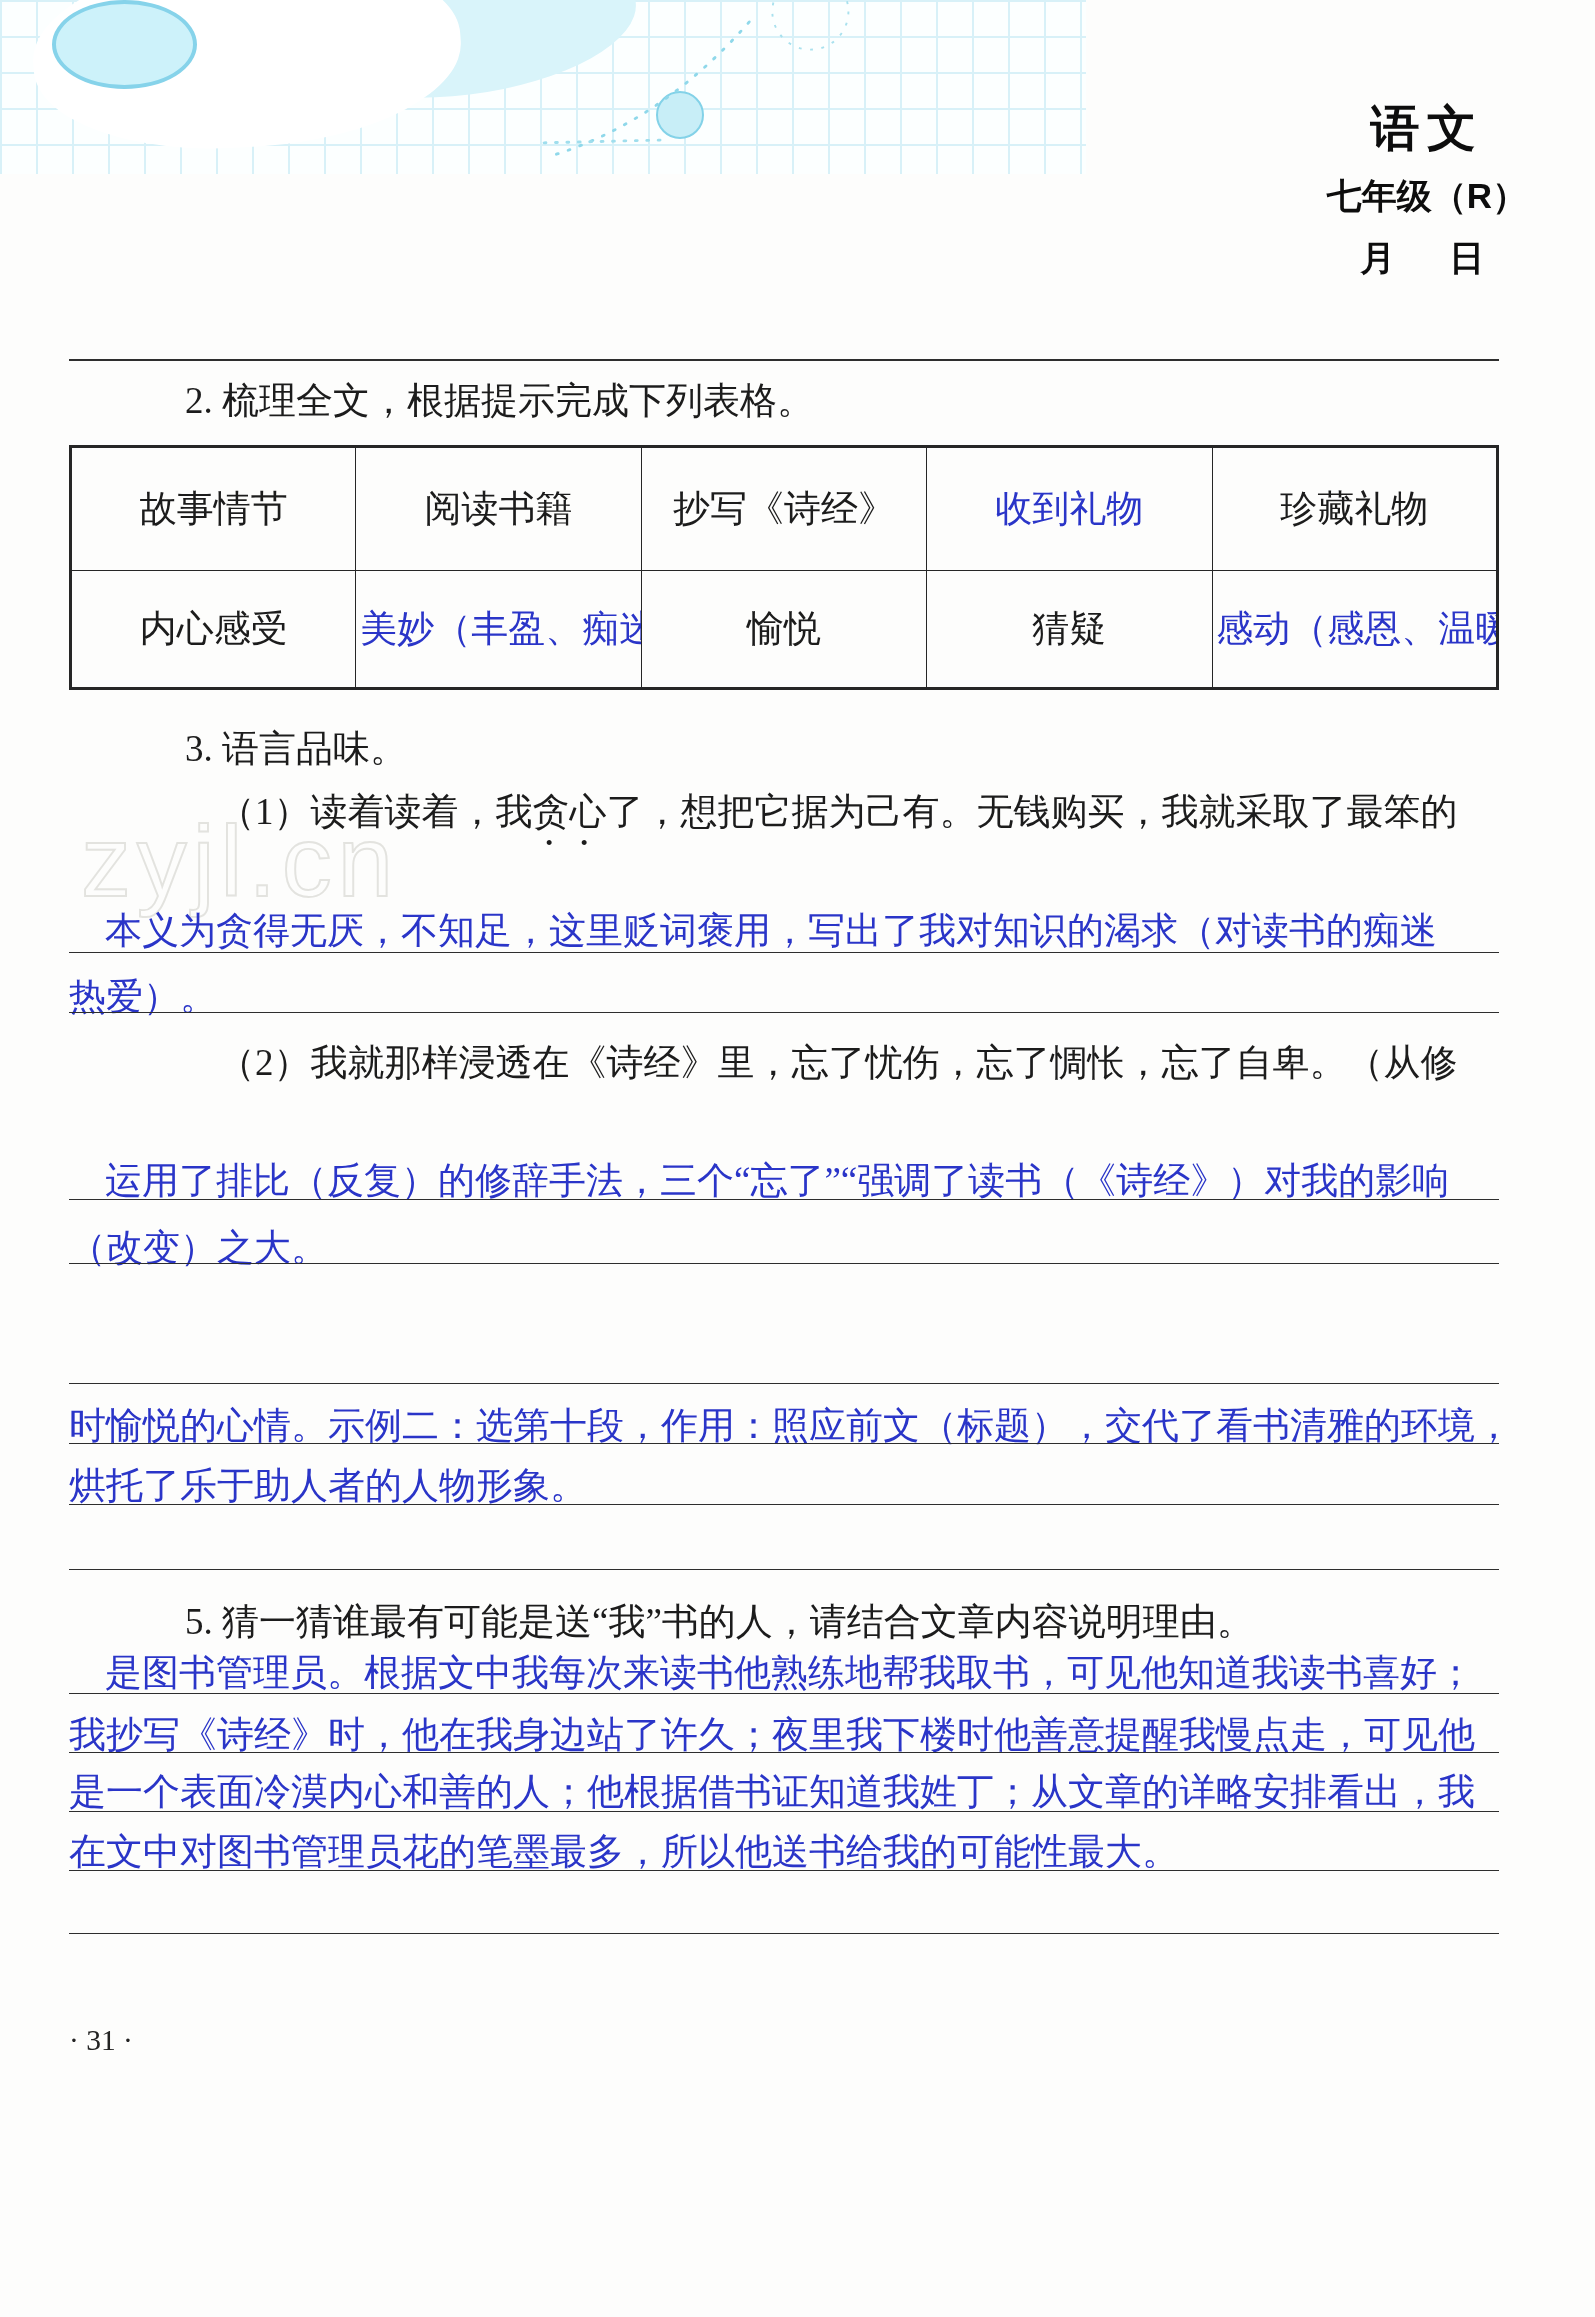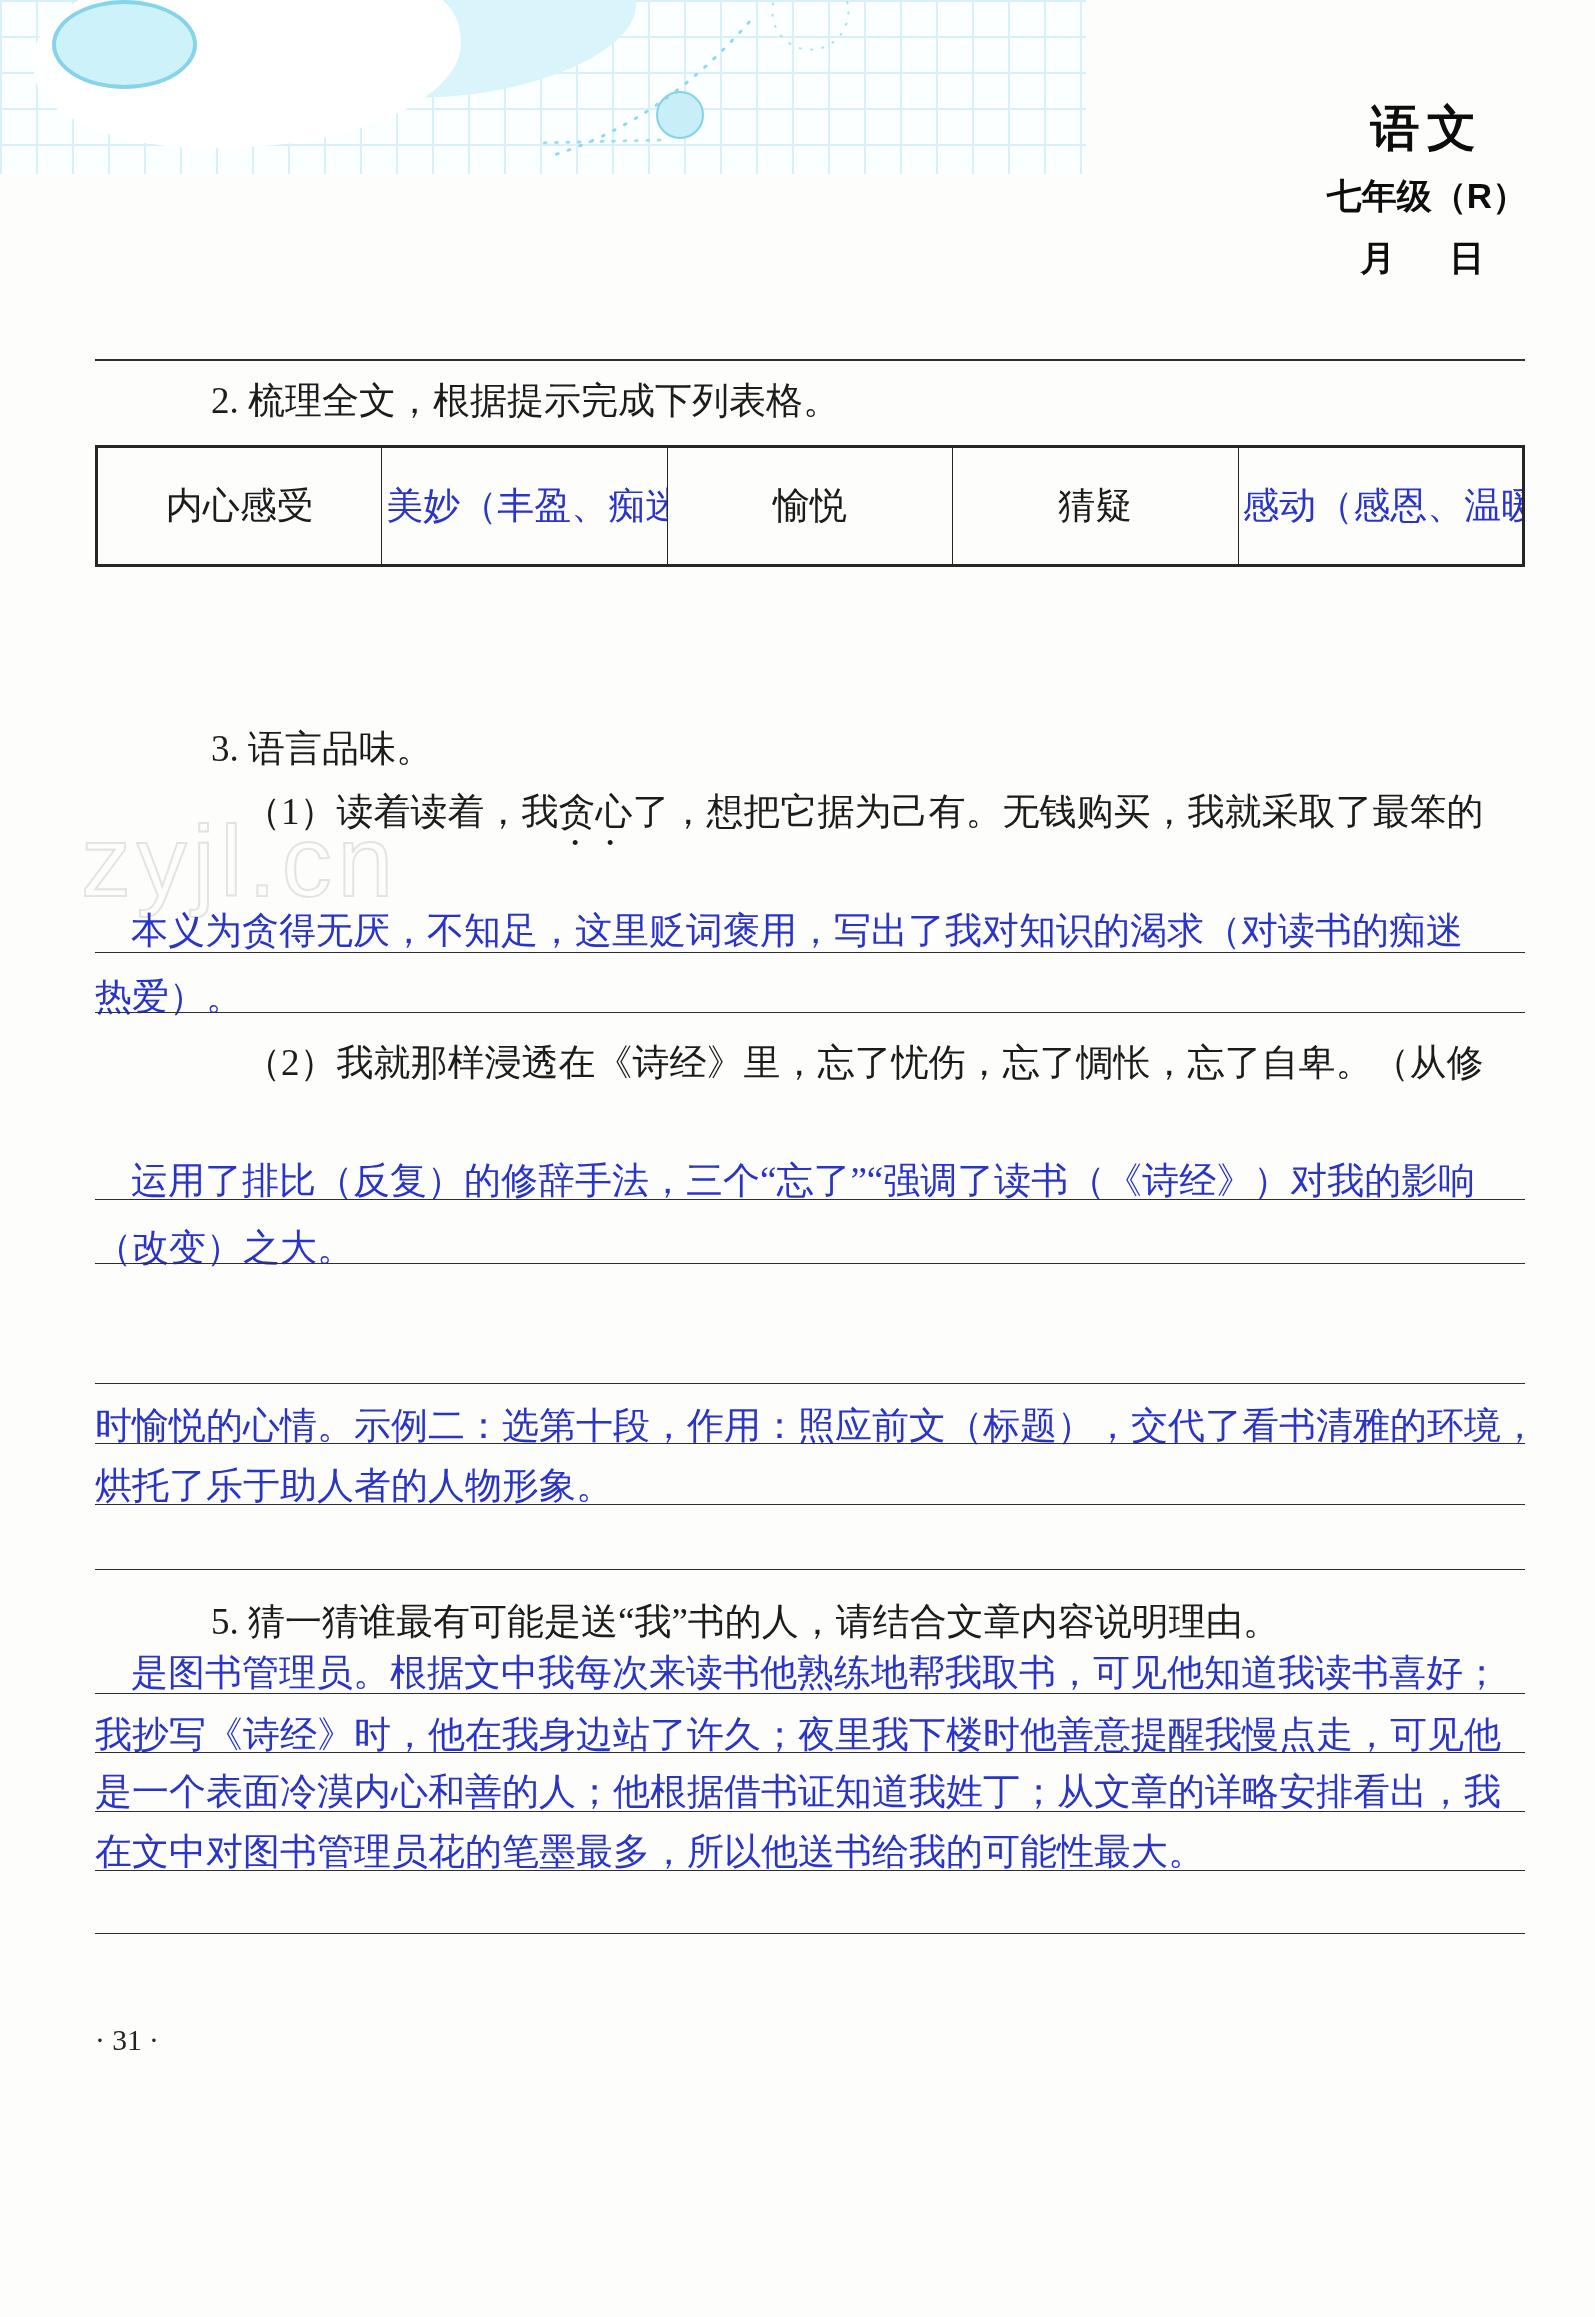--- a/index.html
+++ b/index.html
@@ -48,21 +48,21 @@
   .masthead .date{font-size:35px;font-weight:600;margin-top:15px;white-space:nowrap;letter-spacing:9.5px;}
   
   .watermark{
     position:absolute;left:81px;top:804px;
     font-family:"Liberation Sans",sans-serif;
     font-size:100px;letter-spacing:5.7px;
     color:transparent;-webkit-text-stroke:1.9px #e3e3df;
     z-index:0;user-select:none;
   }
   
-  .content{position:absolute;left:95px;top:0;width:1430px;height:2115px;z-index:1;}
+  .content{position:absolute;left:69px;top:0;width:1430px;height:2115px;z-index:1;}
   .t{position:absolute;white-space:nowrap;font-size:37px;line-height:1.15;color:#1c1c1c;}
   .blue{color:#2a35c8;}
   .rule{position:absolute;left:0;width:1430px;border-top:1.9px solid #2e2e2e;height:0;}
   .rule.thick{border-top-width:2.9px;}
   .emph{position:relative;}
   .emph::after{
     content:"\2022\00A0\00A0\2022";
     position:absolute;left:50%;transform:translateX(-50%);
     top:40px;font-size:21px;letter-spacing:5.7px;color:#1c1c1c;
   }
@@ -111,20 +111,27 @@
   <div class="watermark">zyjl.cn</div>
 
   <div class="content">
 
     <div class="rule thick" style="top:359px"></div>
 
     <div class="t" style="top:380px;left:116px">2. 梳理全文，根据提示完成下列表格。</div>
 
     <table class="q2-table">
       <tbody>
+          <tr class="r1">
+        <td>故事情节</td>
+        <td>阅读书籍</td>
+        <td>抄写《诗经》</td>
+        <td class="blue">收到礼物</td>
+        <td>珍藏礼物</td>
+      </tr>
       <tr class="r2">
         <td>内心感受</td>
         <td class="blue">美妙（丰盈、痴迷）</td>
         <td>愉悦</td>
         <td>猜疑</td>
         <td class="blue">感动（感恩、温暖）</td>
       </tr>
     </tbody>
       </table>
 

